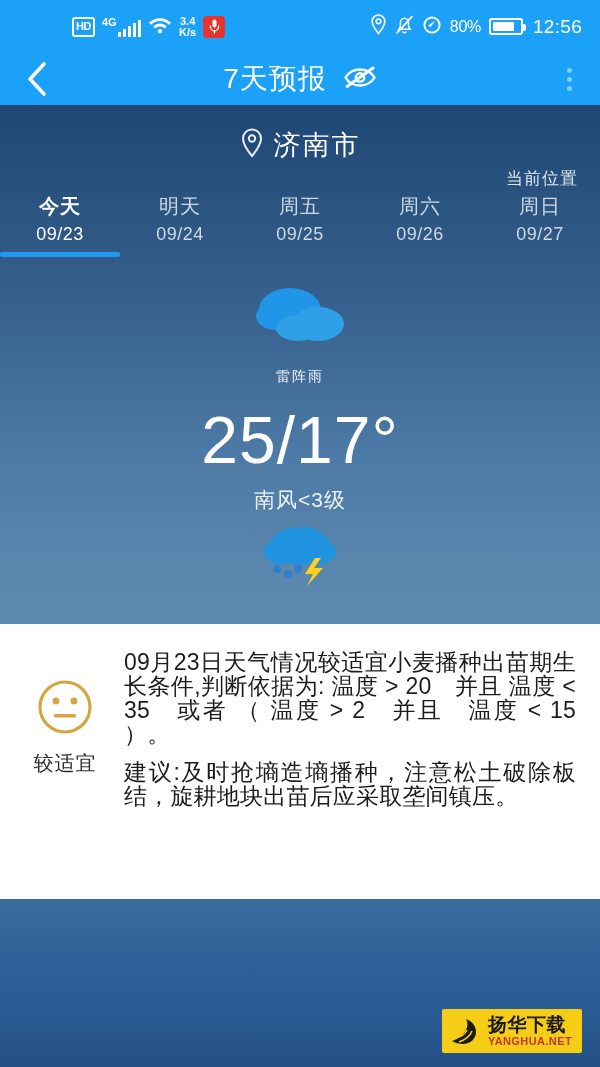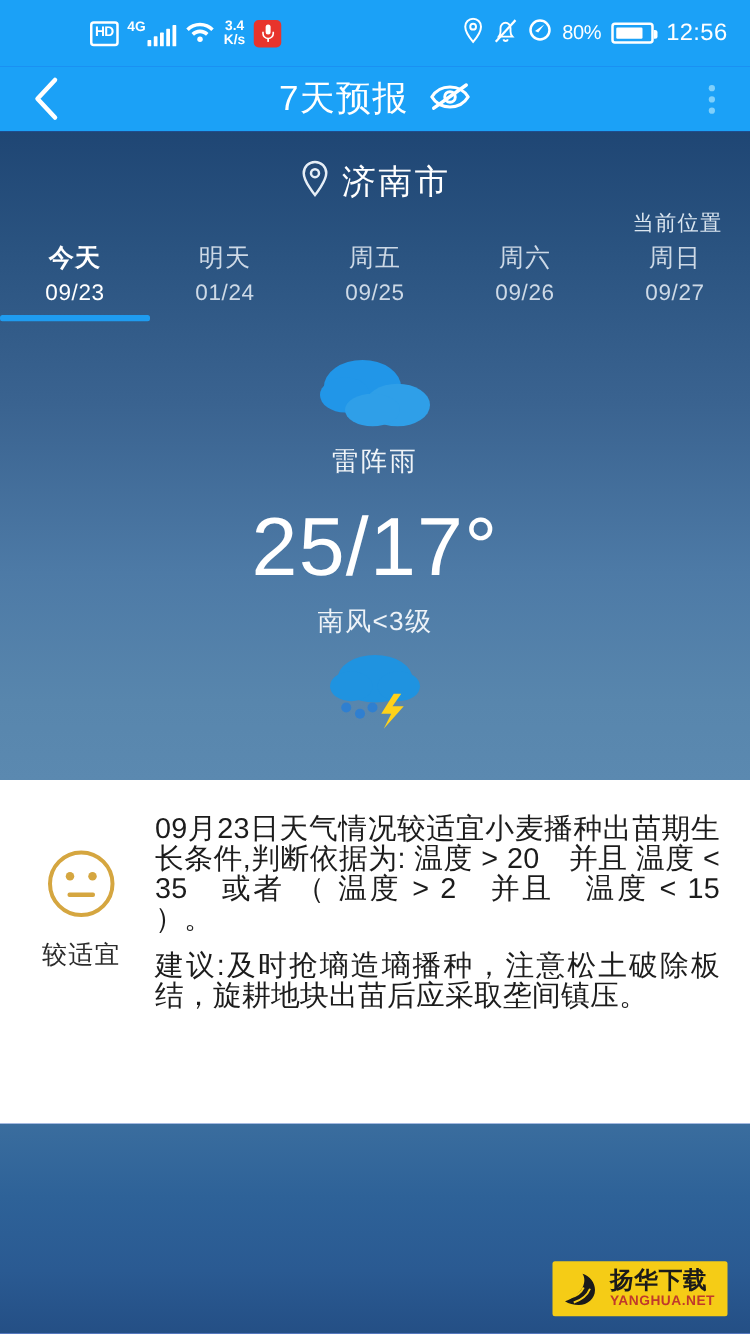--- a/index.html
+++ b/index.html
@@ -67,21 +67,21 @@
 
   .tabs{ display:flex; margin-top:30px; position:relative; }
   .tab{ flex:1; text-align:center; padding-bottom:12px; }
   .tab .d-name{ font-size:20px; color:#cdd9e6; letter-spacing:1px; }
   .tab .d-date{ font-size:18px; color:#cdd9e6; margin-top:4px; letter-spacing:0.5px; }
   .tab.active .d-name{ color:#ffffff; font-weight:bold; }
   .tab.active .d-date{ color:#ffffff; }
   .tab-underline{ position:absolute; left:0; bottom:0; width:120px; height:5px; background:#1f9cf0; border-radius:2px; }
 
   .cond-icon{ display:flex; justify-content:center; margin-top:26px; }
-  .cond-text{ text-align:center; font-size:21px; color:#f0f4f8; margin-top:6px; letter-spacing:2px; }
+  .cond-text{ text-align:center; font-size:14px; color:#f0f4f8; margin-top:19px; letter-spacing:2px; }
   .temp{ text-align:center; font-size:66px; color:#ffffff; margin-top:16px; letter-spacing:1px; font-weight:300; }
   .wind{ text-align:center; font-size:21px; color:#eef3f8; margin-top:8px; letter-spacing:1px; }
   .storm-icon{ display:flex; justify-content:center; margin-top:8px; }
 
   
   .advisory{
     background:#ffffff; display:flex; padding:26px 18px 30px 10px; gap:4px;
     height:275px;
   }
   .adv-left{ width:110px; flex:0 0 110px; display:flex; flex-direction:column; align-items:center; padding-top:28px; }
@@ -213,21 +213,21 @@
 
     <div class="cur-loc">当前位置</div>
 
     <div class="tabs">
       <div class="tab active">
         <div class="d-name">今天</div>
         <div class="d-date">09/23</div>
       </div>
       <div class="tab">
         <div class="d-name">明天</div>
-        <div class="d-date">01/24</div>
+        <div class="d-date">09/24</div>
       </div>
       <div class="tab">
         <div class="d-name">周五</div>
         <div class="d-date">09/25</div>
       </div>
       <div class="tab">
         <div class="d-name">周六</div>
         <div class="d-date">09/26</div>
       </div>
       <div class="tab">

